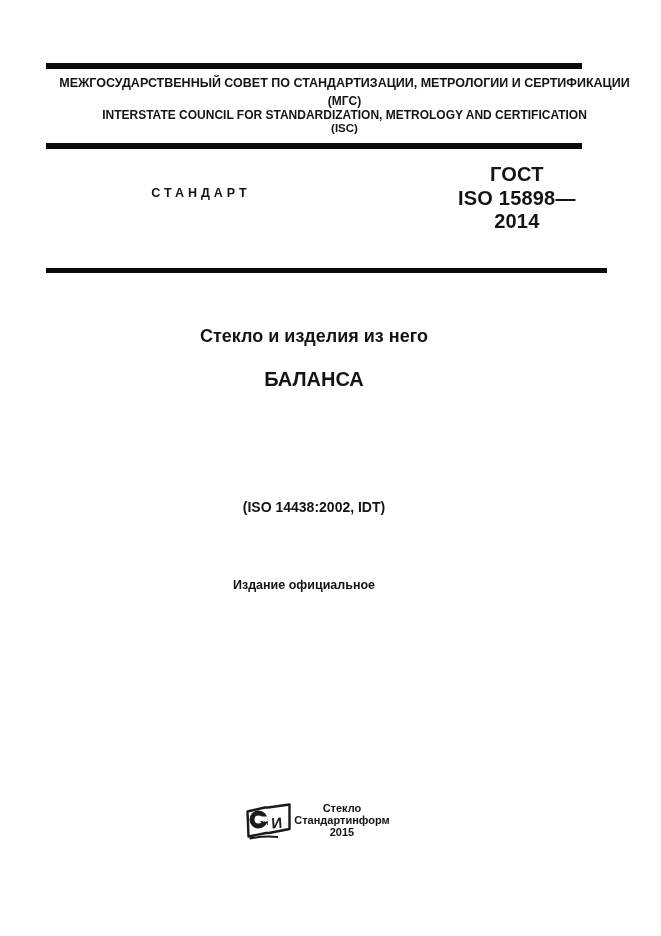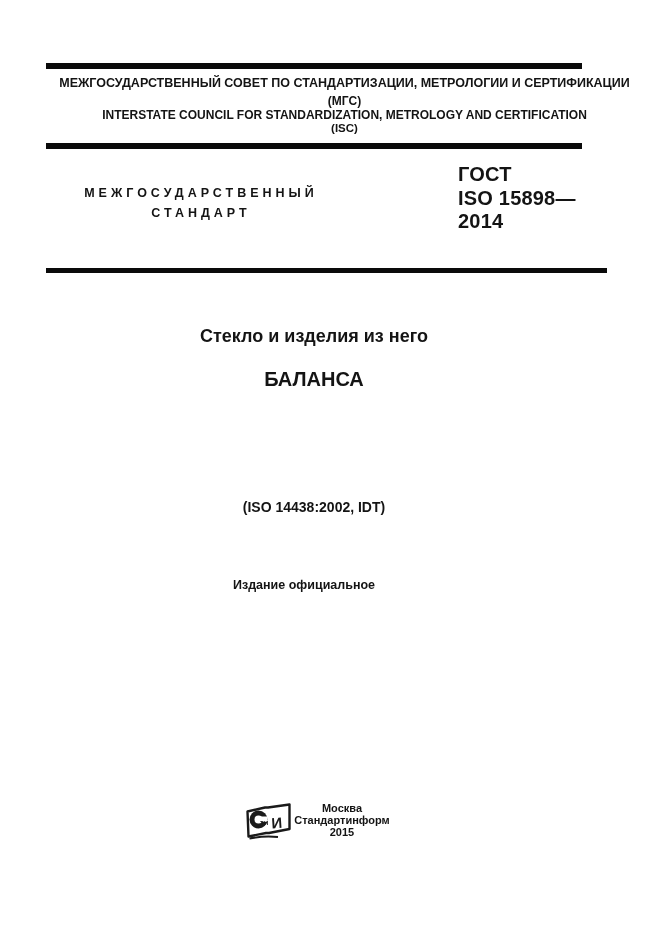--- a/index.html
+++ b/index.html
@@ -17,21 +17,21 @@
   .org-ru   { top:76px;  font-size:12.5px; }
   .org-mgs  { top:94px;  font-size:12px; }
   .org-en   { top:108px; font-size:12px; }
   .org-isc  { top:122px; font-size:11.5px; }
 
   .std-kind {
     position:absolute; left:46px; top:183px; width:310px; text-align:center;
     font-size:12.5px; letter-spacing:4px; line-height:20px;
   }
   .std-code {
-    position:absolute; left:458px; top:163px; text-align:left;
+    position:absolute; left:458px; top:163px; text-align:center;
     font-size:20px; line-height:23.5px; letter-spacing:0.2px;
   }
 
   .subject   { position:absolute; left:46px; top:326px; width:536px; text-align:center; font-size:18px; }
   .main-title{ position:absolute; left:46px; top:366px; width:536px; text-align:center; font-size:20px; line-height:27px; }
   .subtitle  { position:absolute; left:46px; top:455px; width:536px; text-align:center; font-size:19px; }
   .reference { position:absolute; left:46px; top:499px; width:536px; text-align:center; font-size:14px; }
   .edition   { position:absolute; left:36px; top:578px; width:536px; text-align:center; font-size:12.5px; }
 
   .footer-logo { position:absolute; left:245px; top:803px; width:47px; height:40px; }
@@ -48,21 +48,20 @@
   <div class="rule rule-1"></div>
 
   <div class="org-line org-ru">МЕЖГОСУДАРСТВЕННЫЙ СОВЕТ ПО СТАНДАРТИЗАЦИИ, МЕТРОЛОГИИ И СЕРТИФИКАЦИИ</div>
   <div class="org-line org-mgs">(МГС)</div>
   <div class="org-line org-en">INTERSTATE COUNCIL FOR STANDARDIZATION, METROLOGY AND CERTIFICATION</div>
   <div class="org-line org-isc">(ISC)</div>
 
   <div class="rule rule-2"></div>
 
   <div class="std-kind">
-    <div>МЕЖГОСУДАРСТВЕННЫЙ</div>
     <div>СТАНДАРТ</div>
   </div>
 
   <div class="std-code">
     <div>ГОСТ</div>
     <div>ISO 15898—</div>
     <div>2014</div>
   </div>
 
   <div class="rule rule-3"></div>
@@ -82,18 +81,18 @@
       <circle cx="13.5" cy="16.5" r="9" fill="#1a1a1a"></circle>
       <circle cx="13.5" cy="16.5" r="4" fill="#ffffff"></circle>
       <rect x="14.5" y="13.5" width="8" height="5.5" fill="#ffffff"></rect>
       <text x="15" y="21.5" font-family="Liberation Sans, sans-serif" font-size="7.5" font-weight="bold" fill="#1a1a1a">ти</text>
       <text x="26.5" y="25" font-family="Liberation Sans, sans-serif" font-size="15" font-weight="bold" fill="#1a1a1a" transform="rotate(-4 33 20)">И</text>
       <path d="M4.5 35.5 Q19 32.5 33 34" fill="none" stroke="#1a1a1a" stroke-width="2"></path>
     </svg>
   </div>
 
   <div class="footer-text">
-    <div>Москва</div>
+    <div>Стекло</div>
     <div>Стандартинформ</div>
     <div>2015</div>
   </div>
 
 </div>
 
 </body></html>

